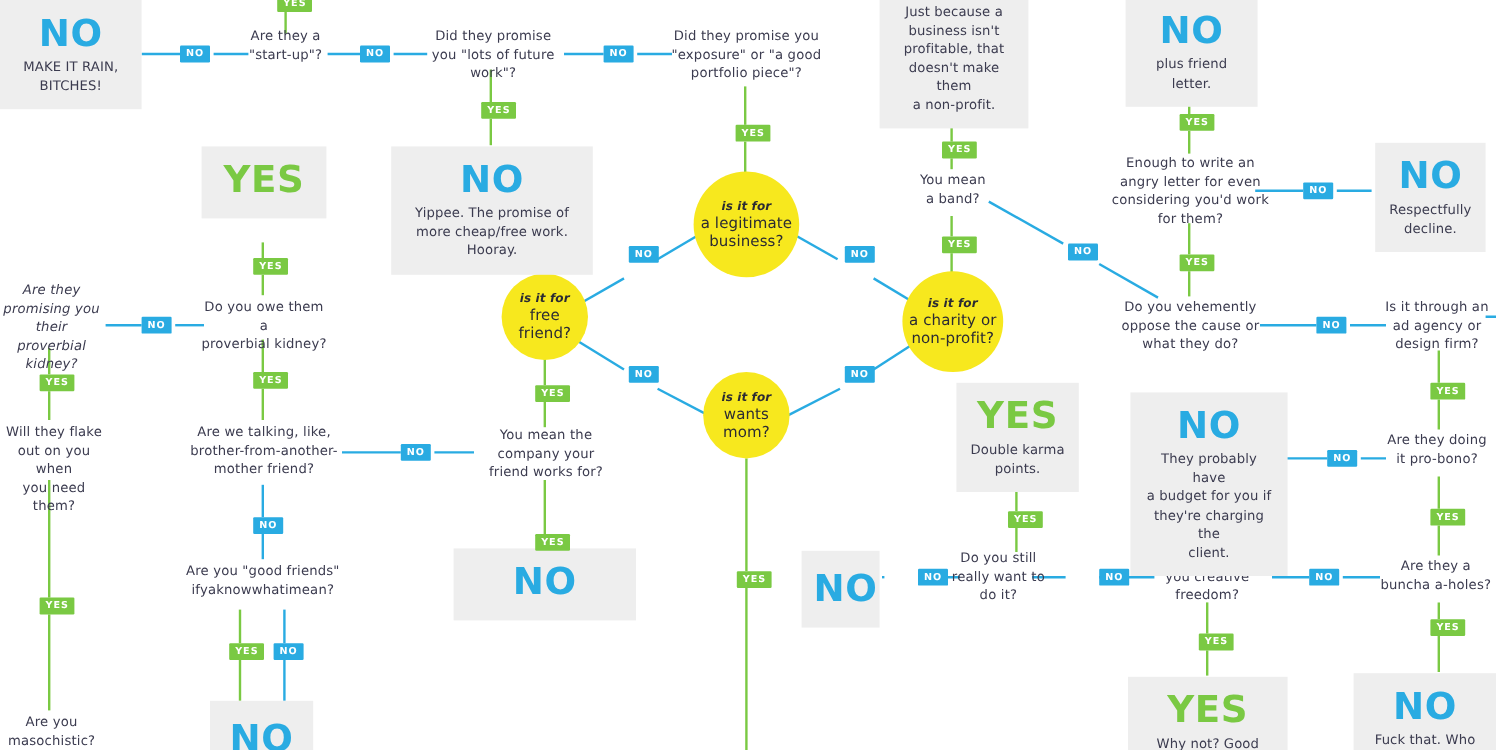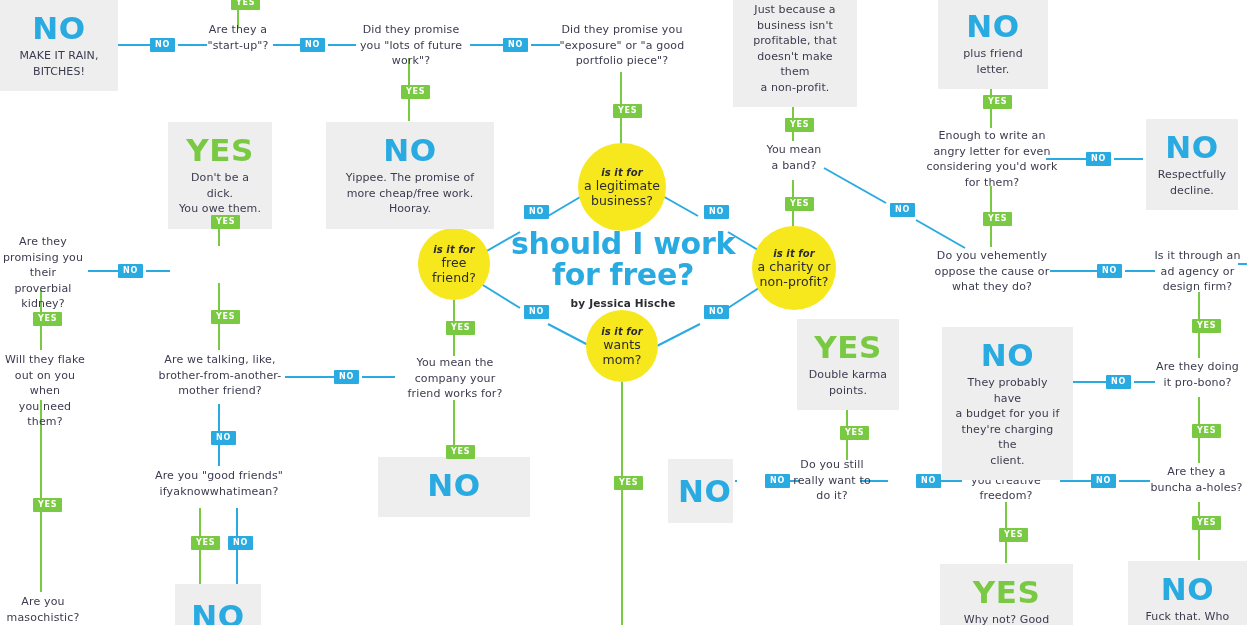--- a/index.html
+++ b/index.html
@@ -241,24 +241,20 @@
       <line x1="41" y1="326" x2="41" y2="350"></line>
 
       <line x1="41" y1="400" x2="41" y2="498"></line>
       <line x1="41" y1="512" x2="41" y2="592"></line>
 
       <line x1="200" y1="508" x2="200" y2="536"></line>
       <line x1="200" y1="550" x2="200" y2="584"></line>
     </g>
   </svg>
 
-  <div id="title-block" style="left:508px; top:228px;">
-    <div class="headline">should I work for free?</div>
-    <div class="byline">by Jessica Hische</div>
-  </div>
 
   <div class="node circle" style="left:578px; top:143px; width:88px; height:88px;">
     <span class="pre">is it for</span>
     <span class="body multiline">a legitimate<br>business?</span>
   </div>
 
   <div class="node circle" style="left:418px; top:228px; width:72px; height:72px;">
     <span class="pre">is it for</span>
     <span class="body multiline">free friend?</span>
   </div>
@@ -288,41 +284,41 @@
   <div class="node question multiline" style="left:1148px; top:248px; width:99px;">Is it through an<br>ad agency or<br>design firm?</div>
 
   <div class="node question multiline" style="left:1148px; top:359px; width:99px;">Are they doing<br>it pro-bono?</div>
 
   <div class="node question multiline" style="left:1146px; top:464px; width:101px;">Are they a<br>buncha a-holes?</div>
 
   <div class="node question multiline" style="left:955px; top:457px; width:102px;">Will they give<br>you creative<br>freedom?</div>
 
   <div class="node question multiline" style="left:784px; top:457px; width:96px;">Do you still<br>really want to<br>do it?</div>
 
-  <div class="node question multiline" style="left:0px; top:234px; width:86px;">Are they<br>promising you<br>their proverbial<br>kidney?</div>
-
+  <div class="node question multiline" style="left:0px; top:234px; width:86px;font-style:italic;">Are they<br>promising you<br>their proverbial<br>kidney?</div>
+
+  <div class="node question multiline" style="left:166px; top:248px; width:108px;">Do you owe them a<br>proverbial kidney?</div>
 
   <div class="node question multiline" style="left:0px; top:352px; width:90px;">Will they flake<br>out on you when<br>you need them?</div>
 
   <div class="node question multiline" style="left:155px; top:352px; width:130px;">Are we talking, like,<br>brother-from-another-<br>mother friend?</div>
 
   <div class="node question multiline" style="left:152px; top:468px; width:134px;">Are you "good friends"<br>ifyaknowwhatimean?</div>
 
   <div class="node question multiline" style="left:0px; top:594px; width:86px;">Are you<br>masochistic?</div>
 
   <div class="node question multiline" style="left:400px; top:355px; width:110px;">You mean the<br>company your<br>friend works for?</div>
 
   <div class="node panel" style="left:0px; top:0px; width:118px;">
     <span class="verdict no">NO</span>
     <span class="detail multiline">MAKE IT RAIN,<br>BITCHES!</span>
   </div>
 
   <div class="node panel" style="left:168px; top:122px; width:104px;">
     <span class="verdict yes">YES</span>
-    <span class="detail multiline">Don't be a dick.<br>You owe them.</span>
   </div>
 
   <div class="node panel" style="left:326px; top:122px; width:168px;">
     <span class="verdict no">NO</span>
     <span class="detail multiline">Yippee. The promise of<br>more cheap/free work.<br>Hooray.</span>
   </div>
 
   <div class="node panel" style="left:733px; top:-2px; width:124px; padding-top:4px;">
     <span class="detail multiline">Just because a<br>business isn't<br>profitable, that<br>doesn't make them<br>a non-profit.</span>
   </div>

